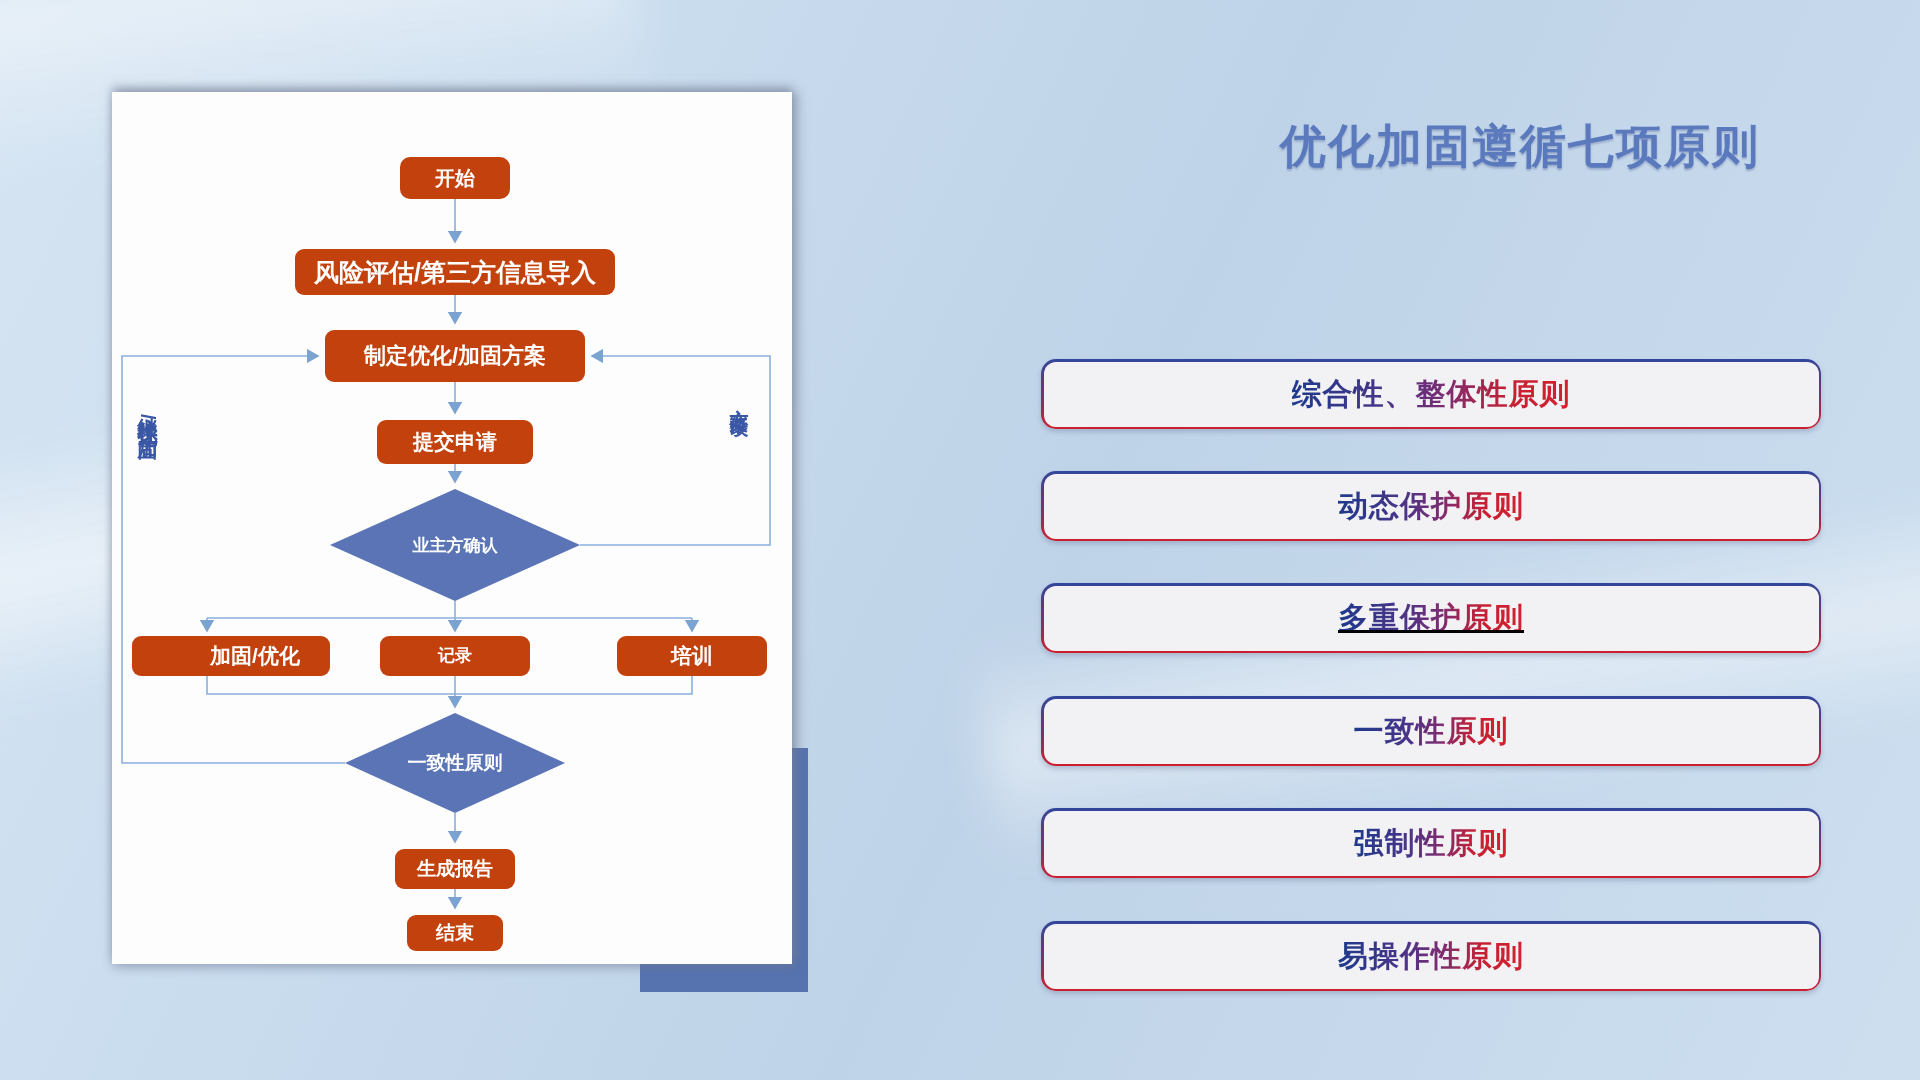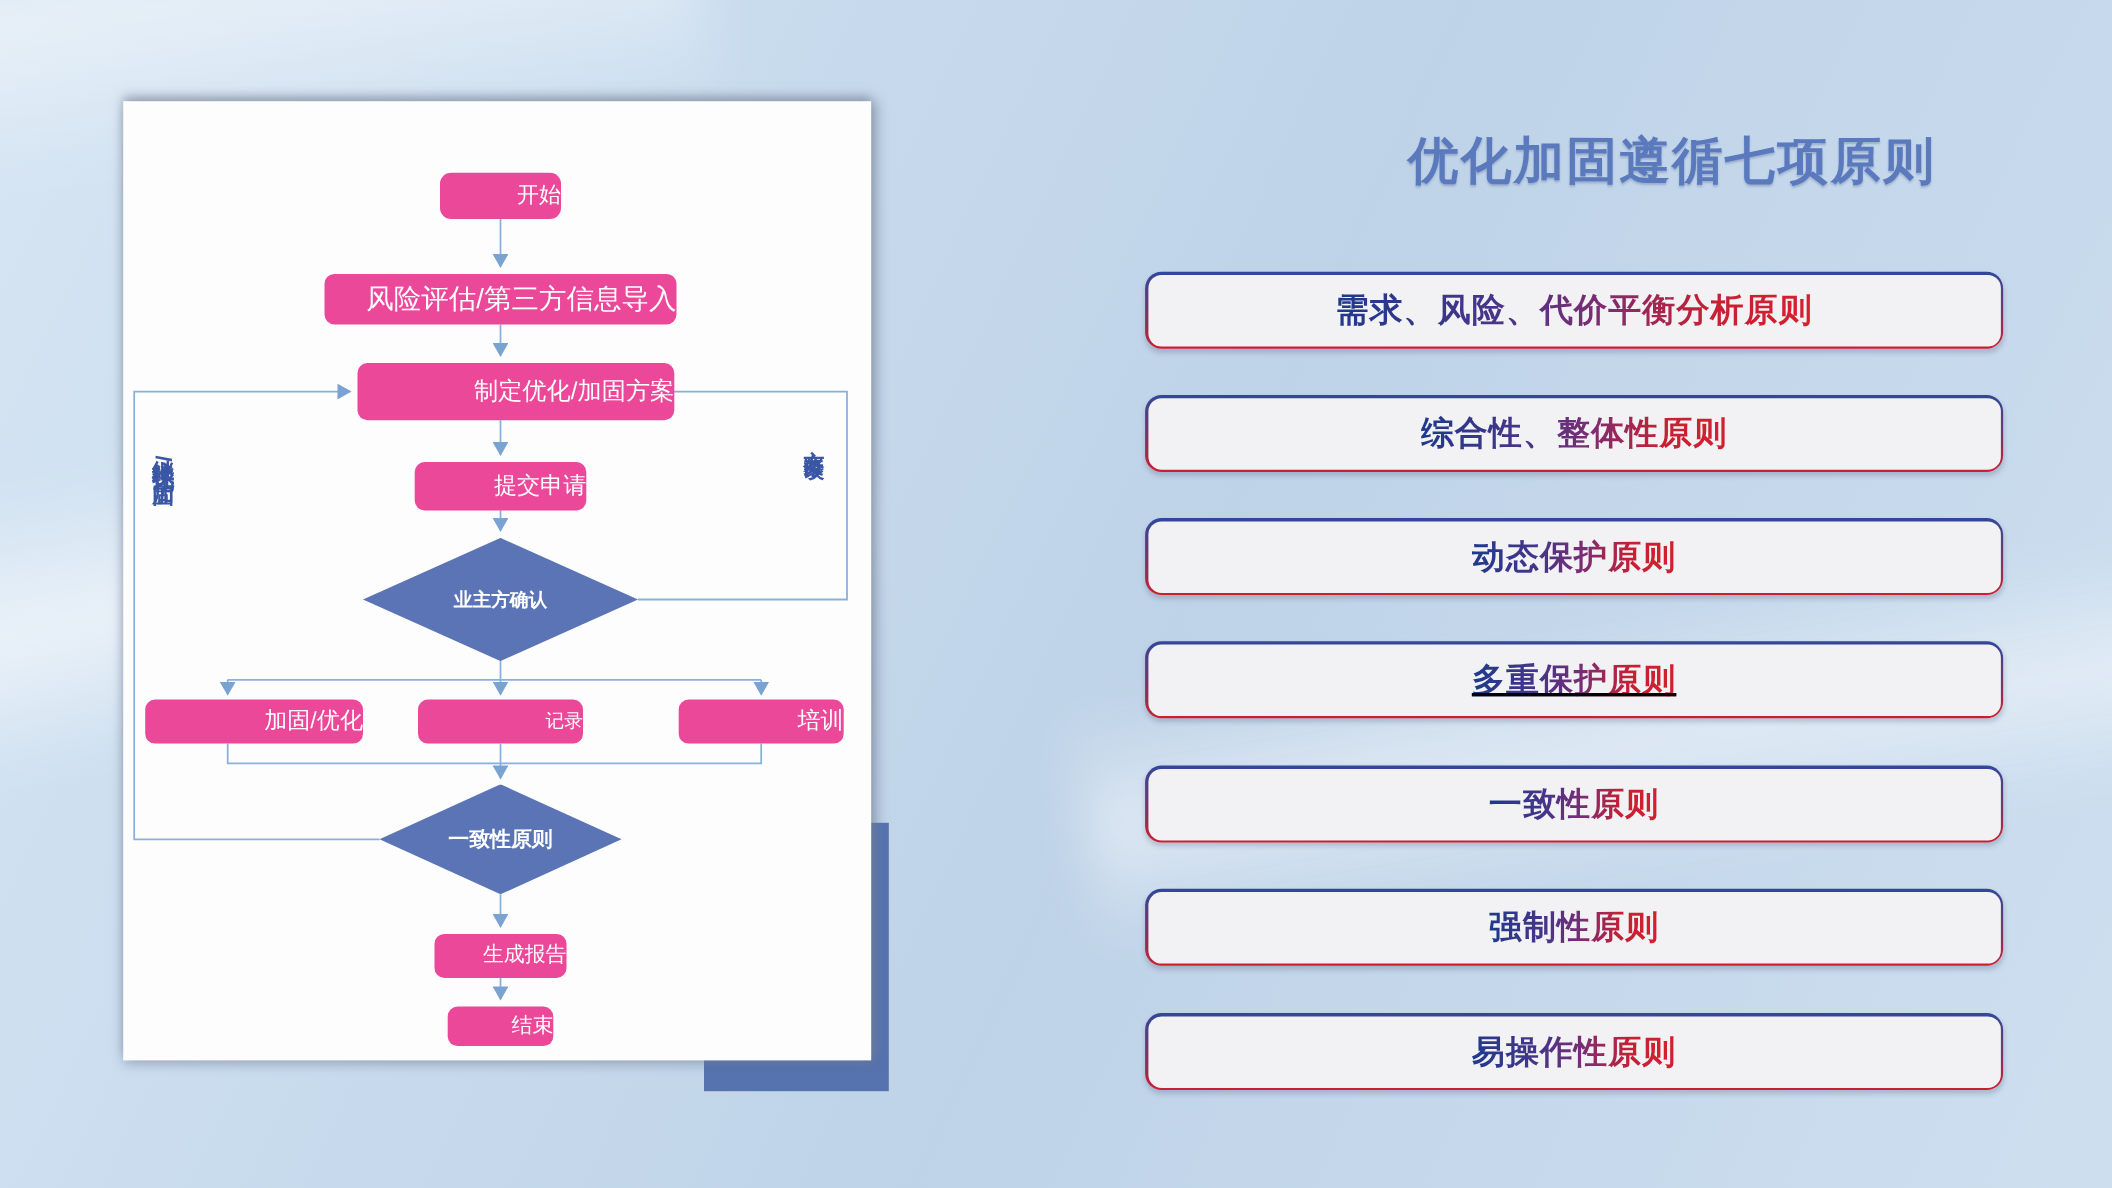--- a/index.html
+++ b/index.html
@@ -18,22 +18,22 @@
            transform:rotate(-6deg);filter:blur(22px);}
 
   
   .accent-rect{position:absolute;left:640px;top:748px;width:168px;height:244px;background:#5673b0;}
 
   
   .panel{position:absolute;left:112px;top:92px;width:680px;height:872px;background:#fdfdfe;
          box-shadow:0 -5px 9px rgba(115,125,148,.55),7px 0 10px rgba(115,125,148,.38),0 5px 9px rgba(115,125,148,.30);}
   .panel svg{position:absolute;left:0;top:0;}
 
-  .node{position:absolute;display:flex;align-items:center;justify-content:flex-end;
-        background:#ec4899;color:#ffffff;font-weight:normal;text-align:center;
+  .node{position:absolute;display:flex;align-items:center;justify-content:center;
+        background:#c2410c;color:#ffffff;font-weight:bold;text-align:center;
         border-radius:9px;line-height:1.15;}
   .diamond{position:absolute;display:flex;align-items:center;justify-content:center;
            background:#5a74b5;color:#ffffff;font-weight:bold;
            clip-path:polygon(50% 0,100% 50%,50% 100%,0 50%);}
   .vlabel{position:absolute;writing-mode:vertical-rl;color:#3a57a5;font-weight:bold;
           font-size:20px;letter-spacing:3px;line-height:1;}
 
   
   .slide-title{position:absolute;left:980px;top:116px;width:780px;text-align:right;
                font-size:46px;font-weight:bold;letter-spacing:2px;color:#5b79bd;
@@ -83,21 +83,21 @@
         <polyline points="233,671 10,671 10,264 206,264" marker-end="url(#arr)"></polyline>
       </g>
     </svg>
 
     <div class="node" style="left:288px;top:65px;width:110px;height:42px;font-size:20px;border-radius:10px;">
       <span>开始</span>
     </div>
     <div class="node" style="left:183px;top:157px;width:320px;height:46px;font-size:25px;">
       <span>风险评估/第三方信息导入</span>
     </div>
-    <div class="node" style="left:213px;top:238px;width:288px;height:52px;font-size:22px;">
+    <div class="node" style="left:213px;top:238px;width:260px;height:52px;font-size:22px;">
       <span>制定优化/加固方案</span>
     </div>
     <div class="node" style="left:265px;top:328px;width:156px;height:44px;font-size:21px;">
       <span>提交申请</span>
     </div>
     <div class="diamond" style="left:218px;top:397px;width:250px;height:112px;font-size:17px;">
       <span>业主方确认</span>
     </div>
     <div class="node" style="left:20px;top:544px;width:150px;height:40px;font-size:21px;padding-left:48px;">
       <span>加固/优化</span>
@@ -117,25 +117,20 @@
     <div class="node" style="left:295px;top:823px;width:96px;height:36px;font-size:19px;">
       <span>结束</span>
     </div>
 
     <div class="vlabel" style="left:26px;top:310px;">继续优化/加固</div>
     <div class="vlabel" style="left:618px;top:302px;font-size:19px;">方案修改</div>
   </div>
 
   <div class="slide-title">优化加固遵循七项原则</div>
 
-  <div class="principle" style="top:247px;">
-    <div class="inner">
-      <span class="txt">需求、风险、代价平衡分析原则</span>
-    </div>
-  </div>
   <div class="principle" style="top:359px;">
     <div class="inner">
       <span class="txt">综合性、整体性原则</span>
     </div>
   </div>
   <div class="principle" style="top:471px;">
     <div class="inner">
       <span class="txt">动态保护原则</span>
     </div>
   </div>

